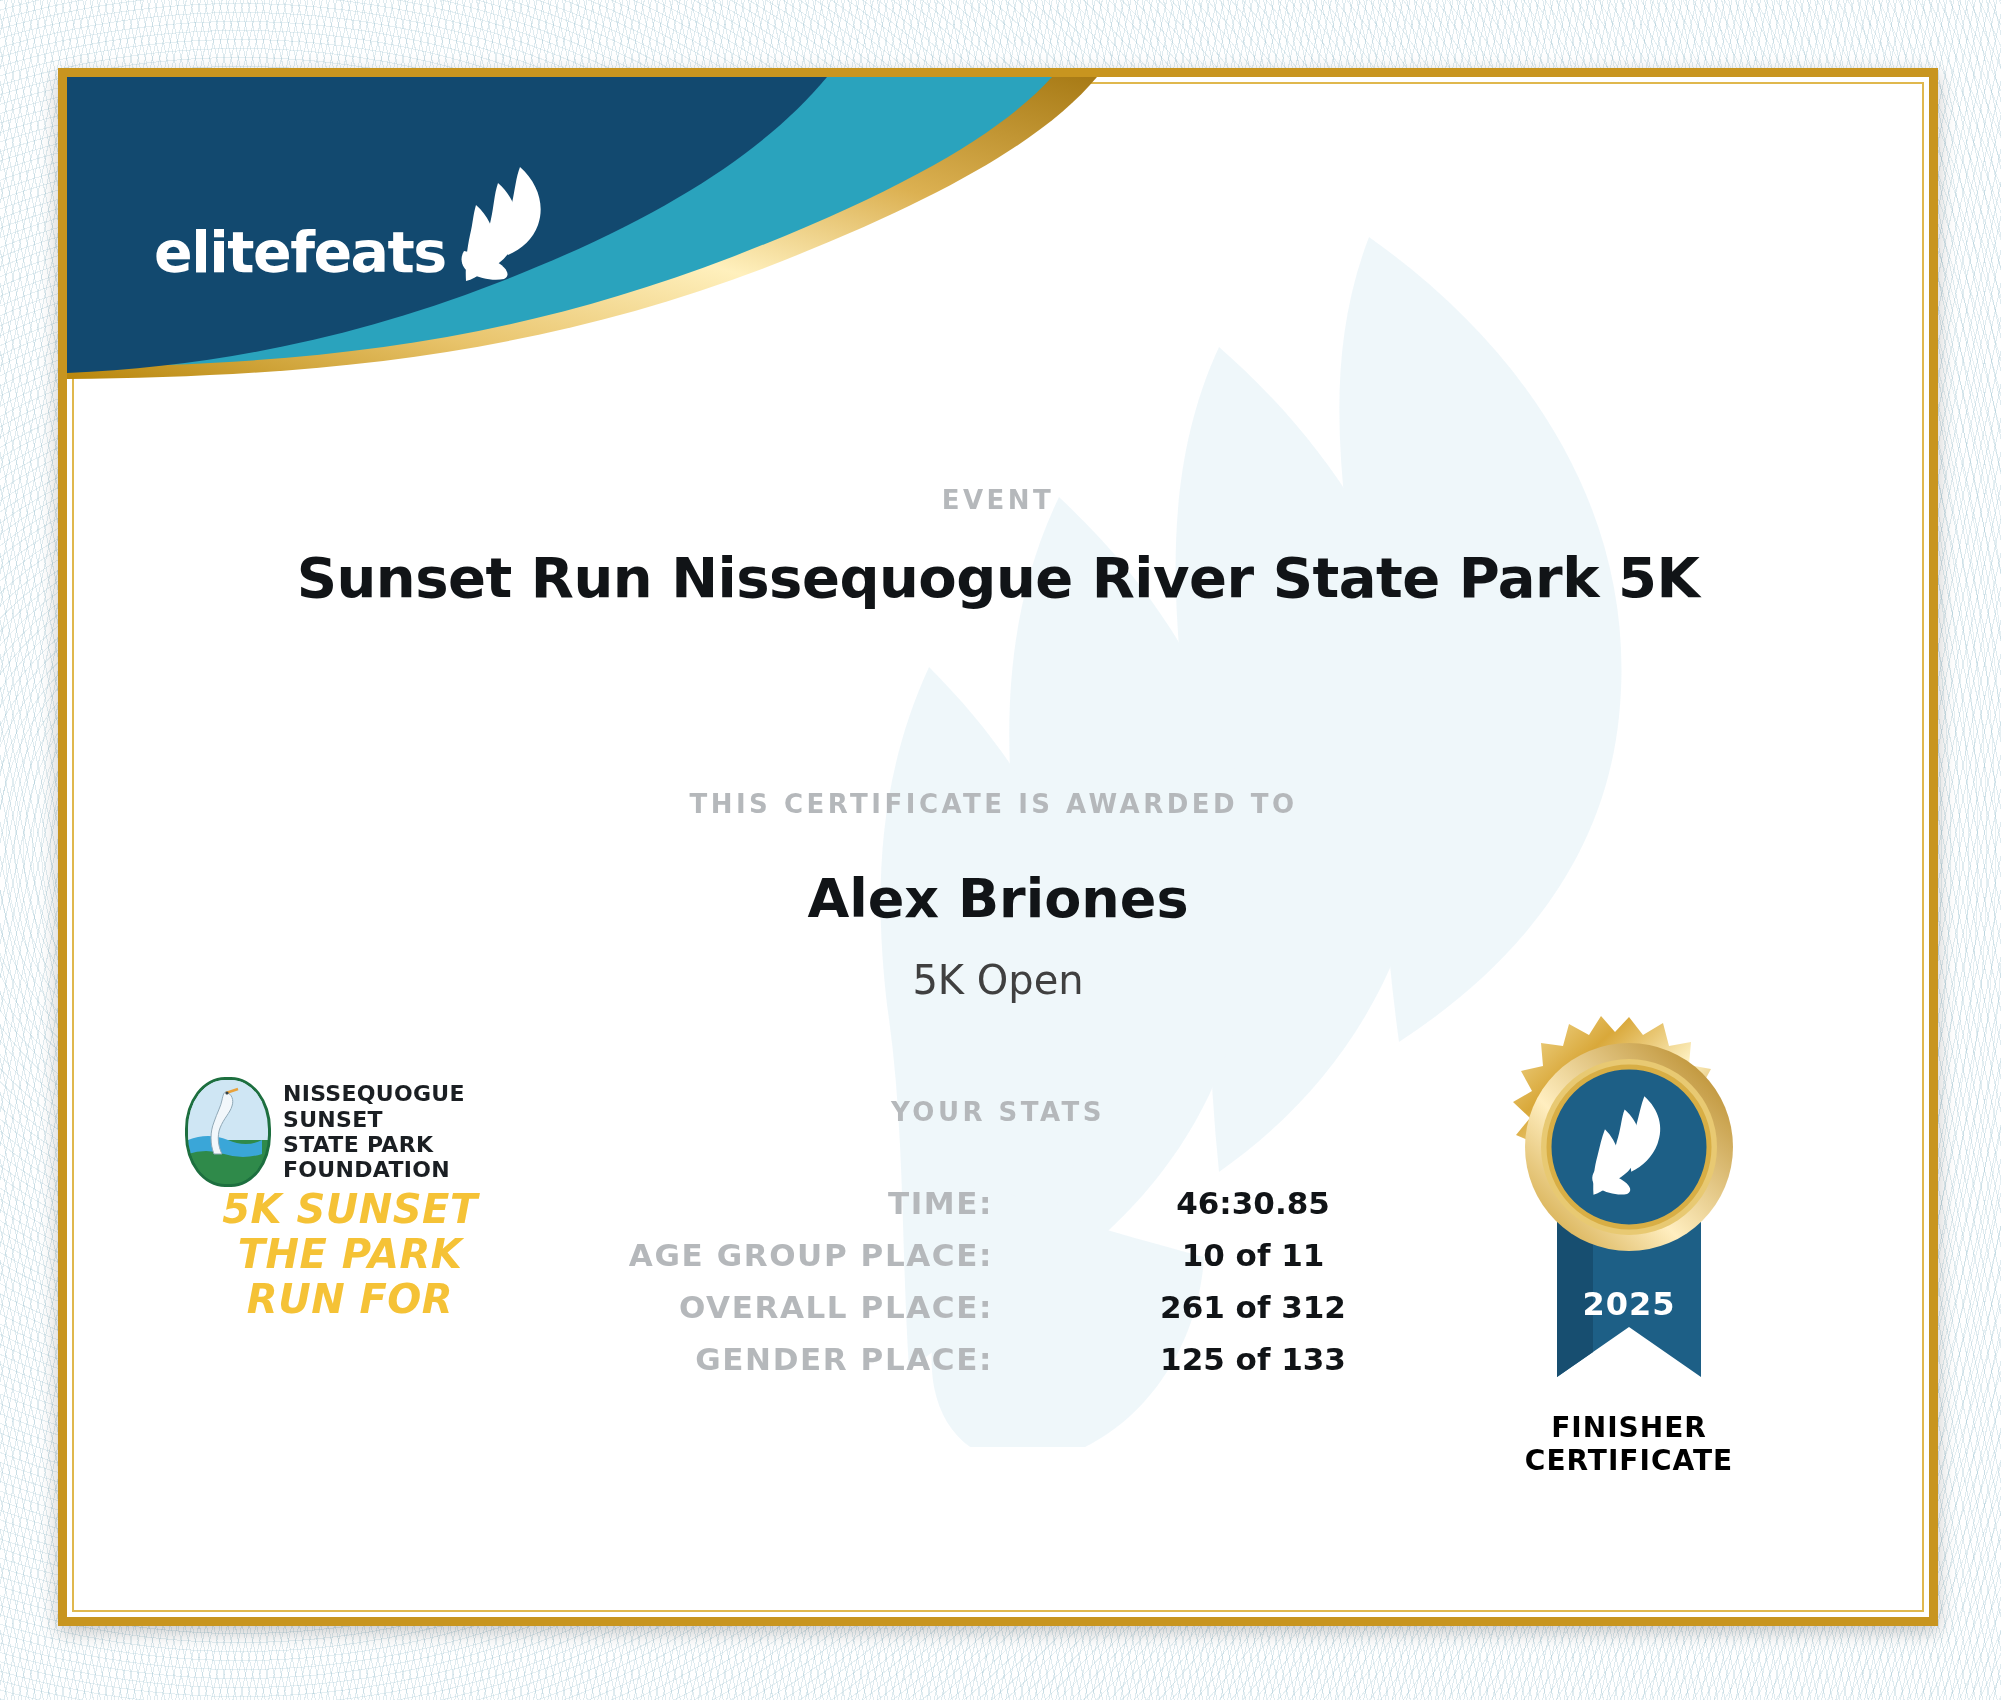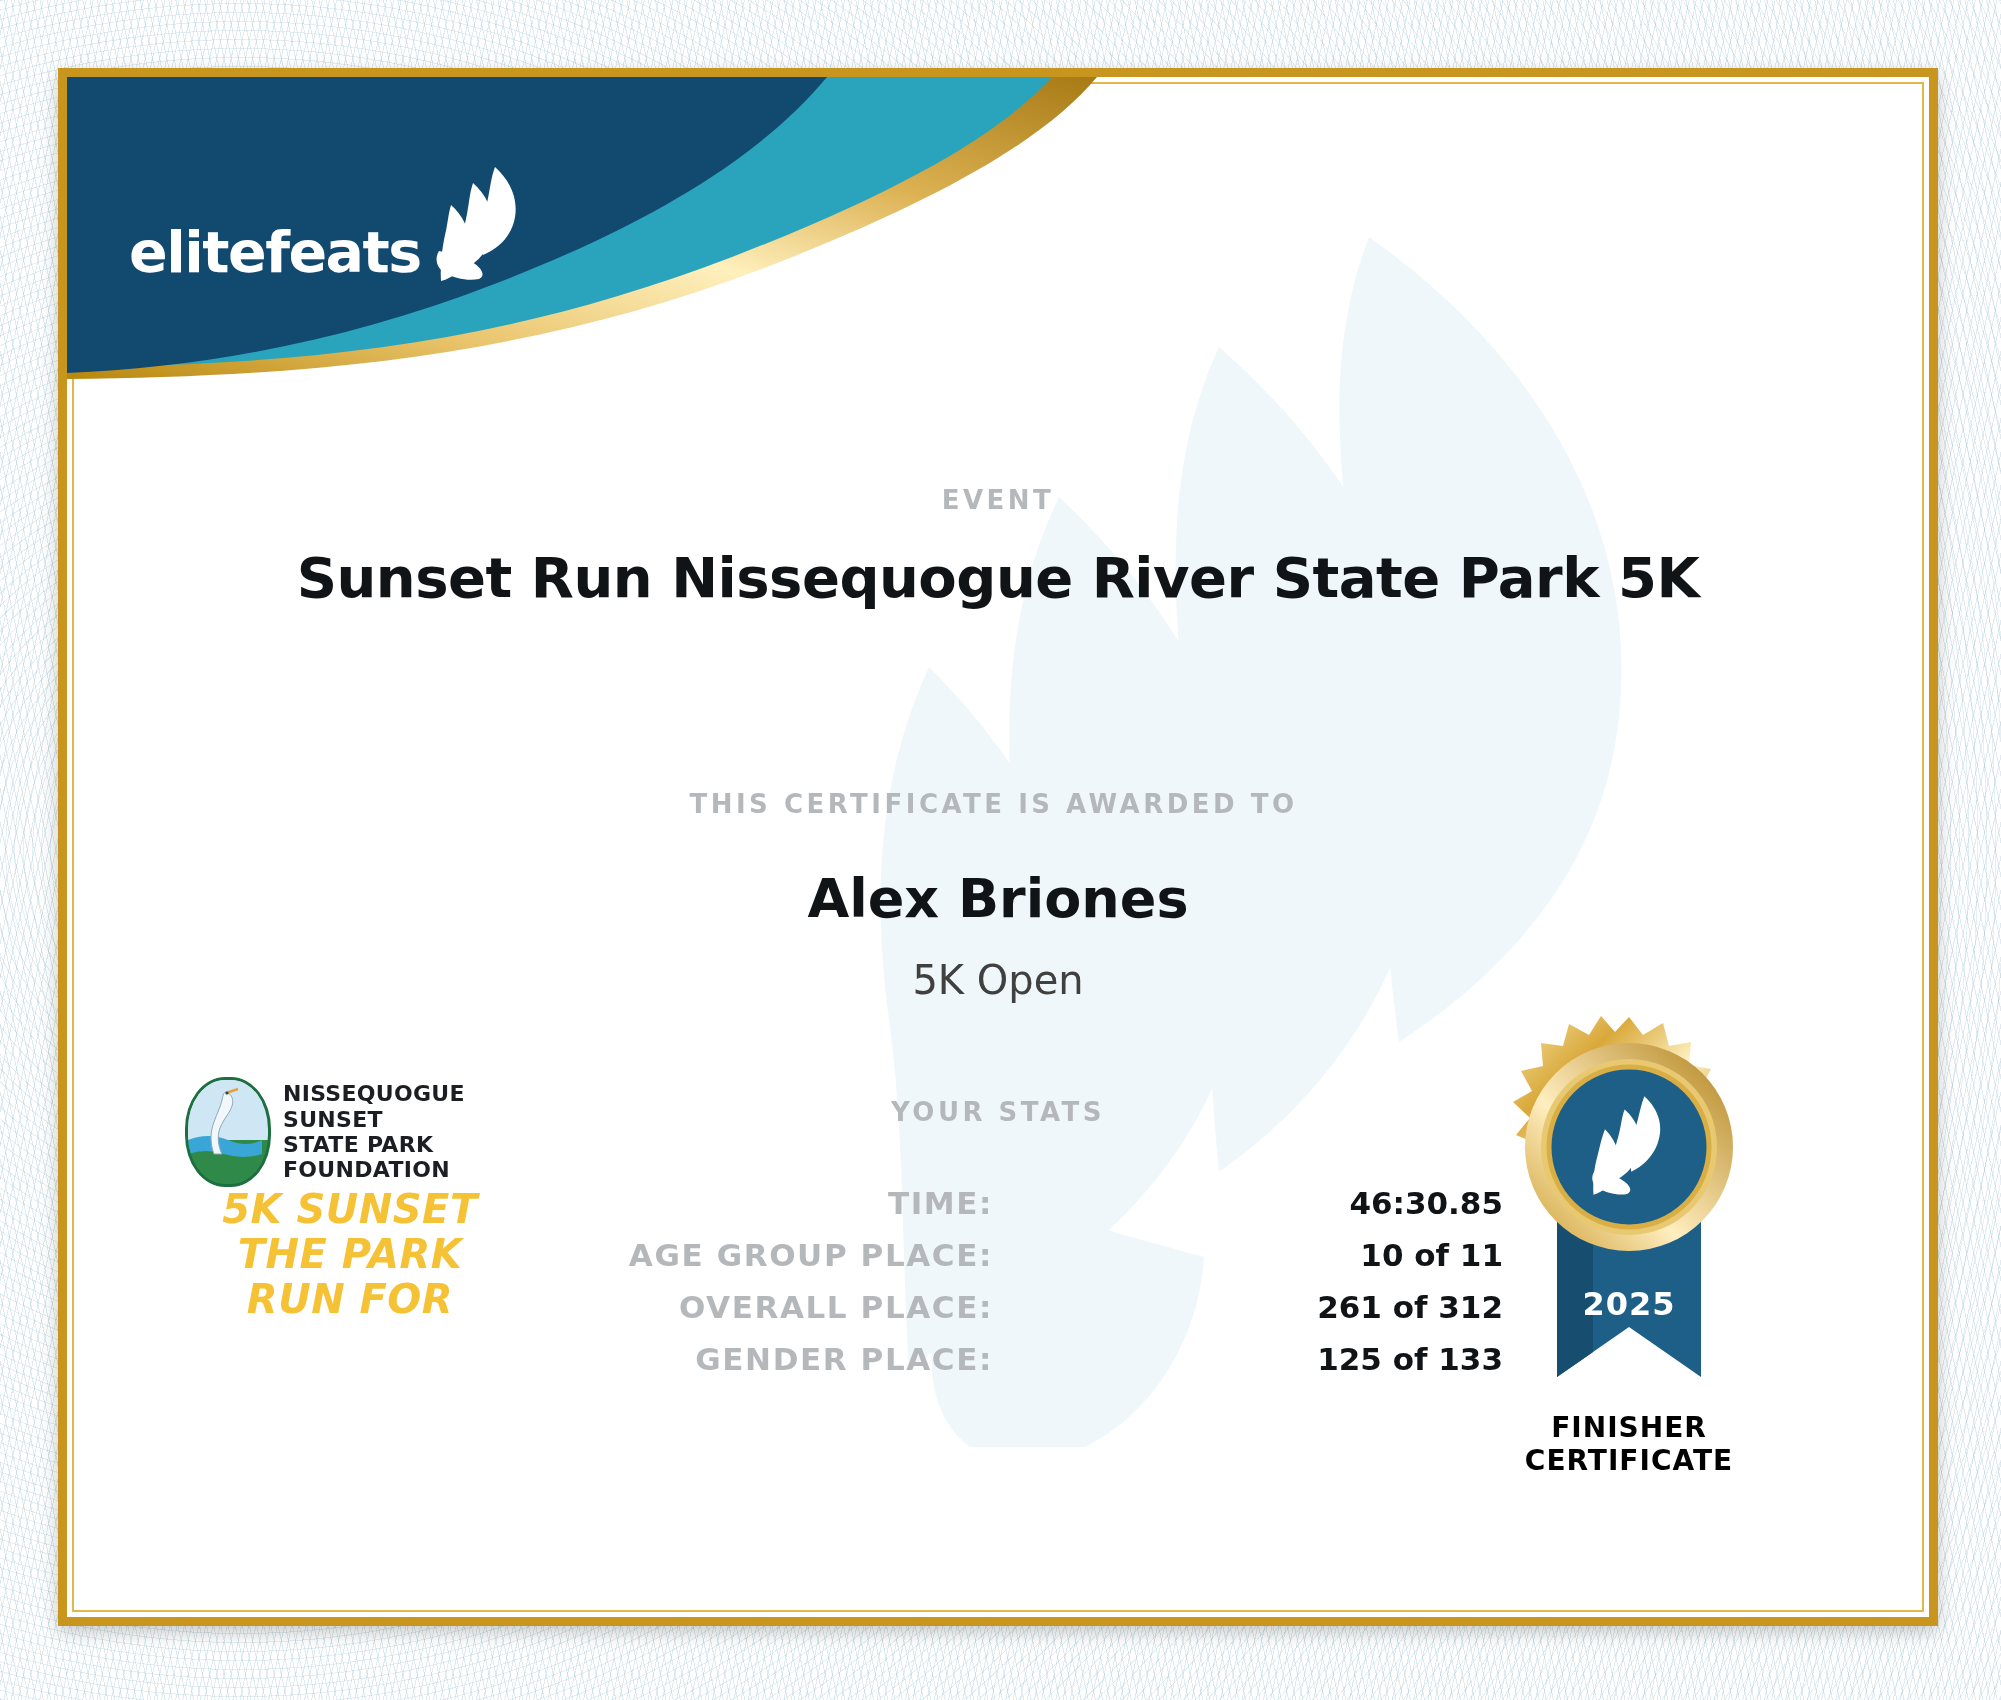--- a/index.html
+++ b/index.html
@@ -76,20 +76,21 @@
     align-items: flex-end;
     gap: 0px;
   }
   .logo-text {
     font-family: "DejaVu Sans", sans-serif;
     font-weight: bold;
     font-size: 57px;
     letter-spacing: -1.5px;
     color: #ffffff;
     line-height: 1;
+    margin-left: 25px;
   }
 
   
   .content {
     position: absolute;
     left: 0;
     top: 0;
     width: 100%;
     height: 100%;
   }
@@ -171,21 +172,21 @@
   .stat-key {
     width: 500px;
     text-align: right;
     color: #b5b8bb;
     font-size: 31px;
     letter-spacing: 1.6px;
     font-weight: bold;
   }
   .stat-val {
     width: 500px;
-    text-align: right;
+    text-align: center;
     color: #111417;
     font-size: 31px;
     font-weight: bold;
   }
 
   
   .sponsor {
     position: absolute;
     left: 118px;
     top: 1000px;

